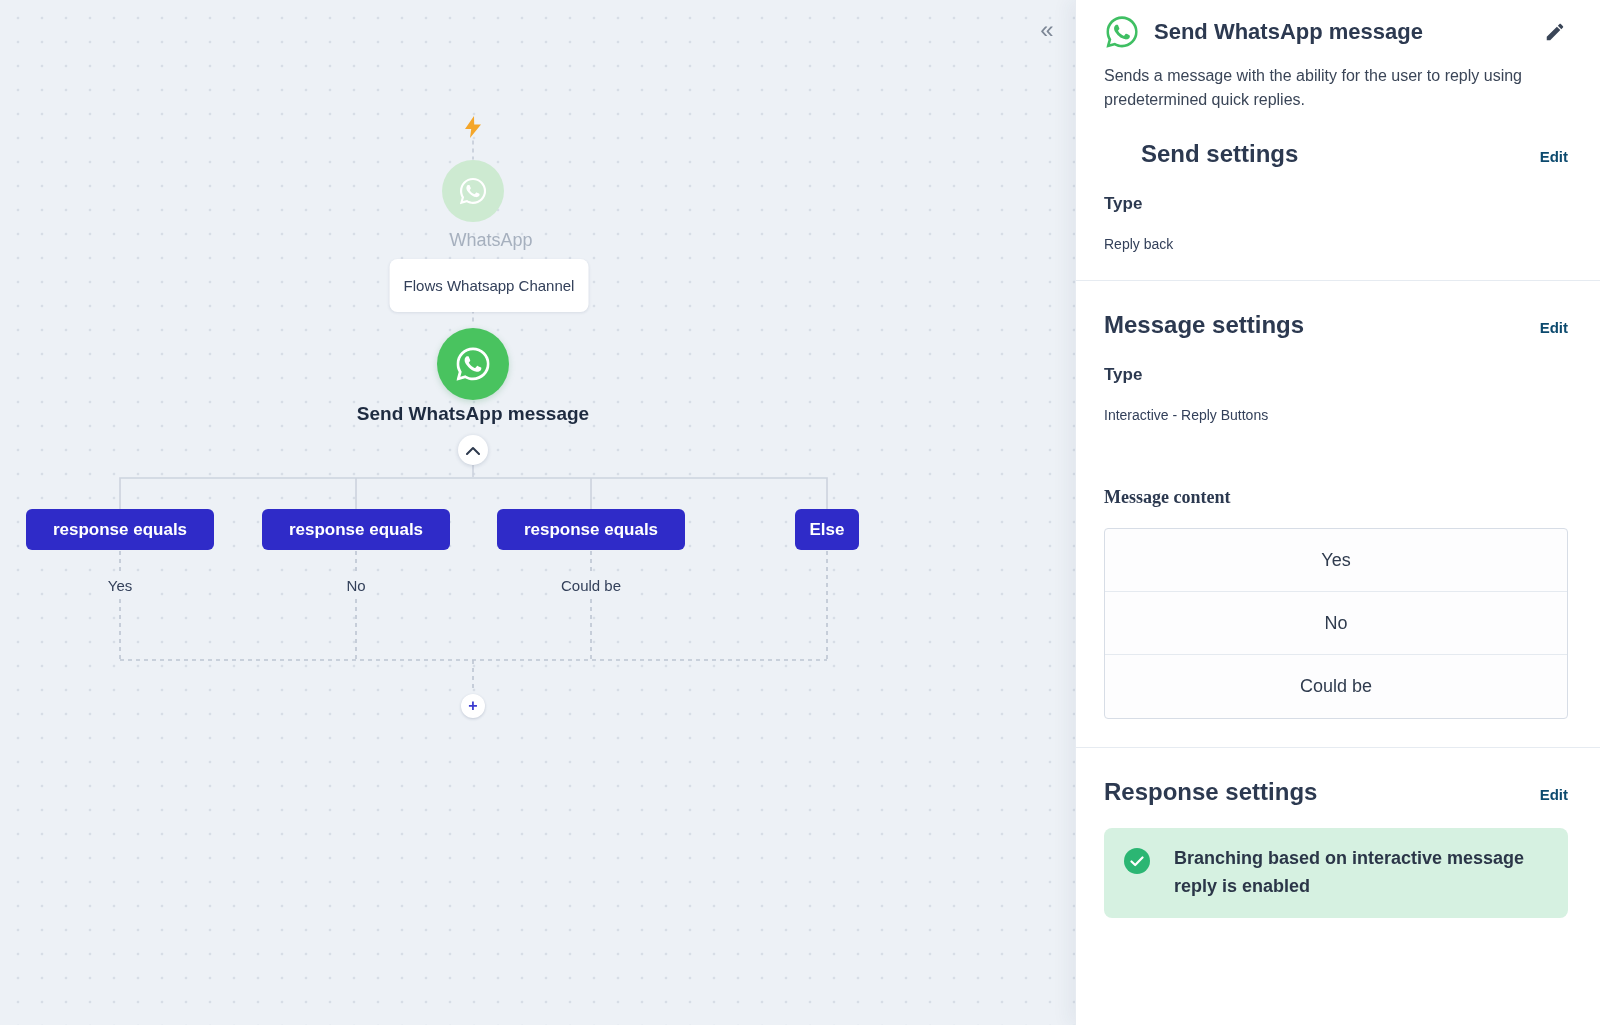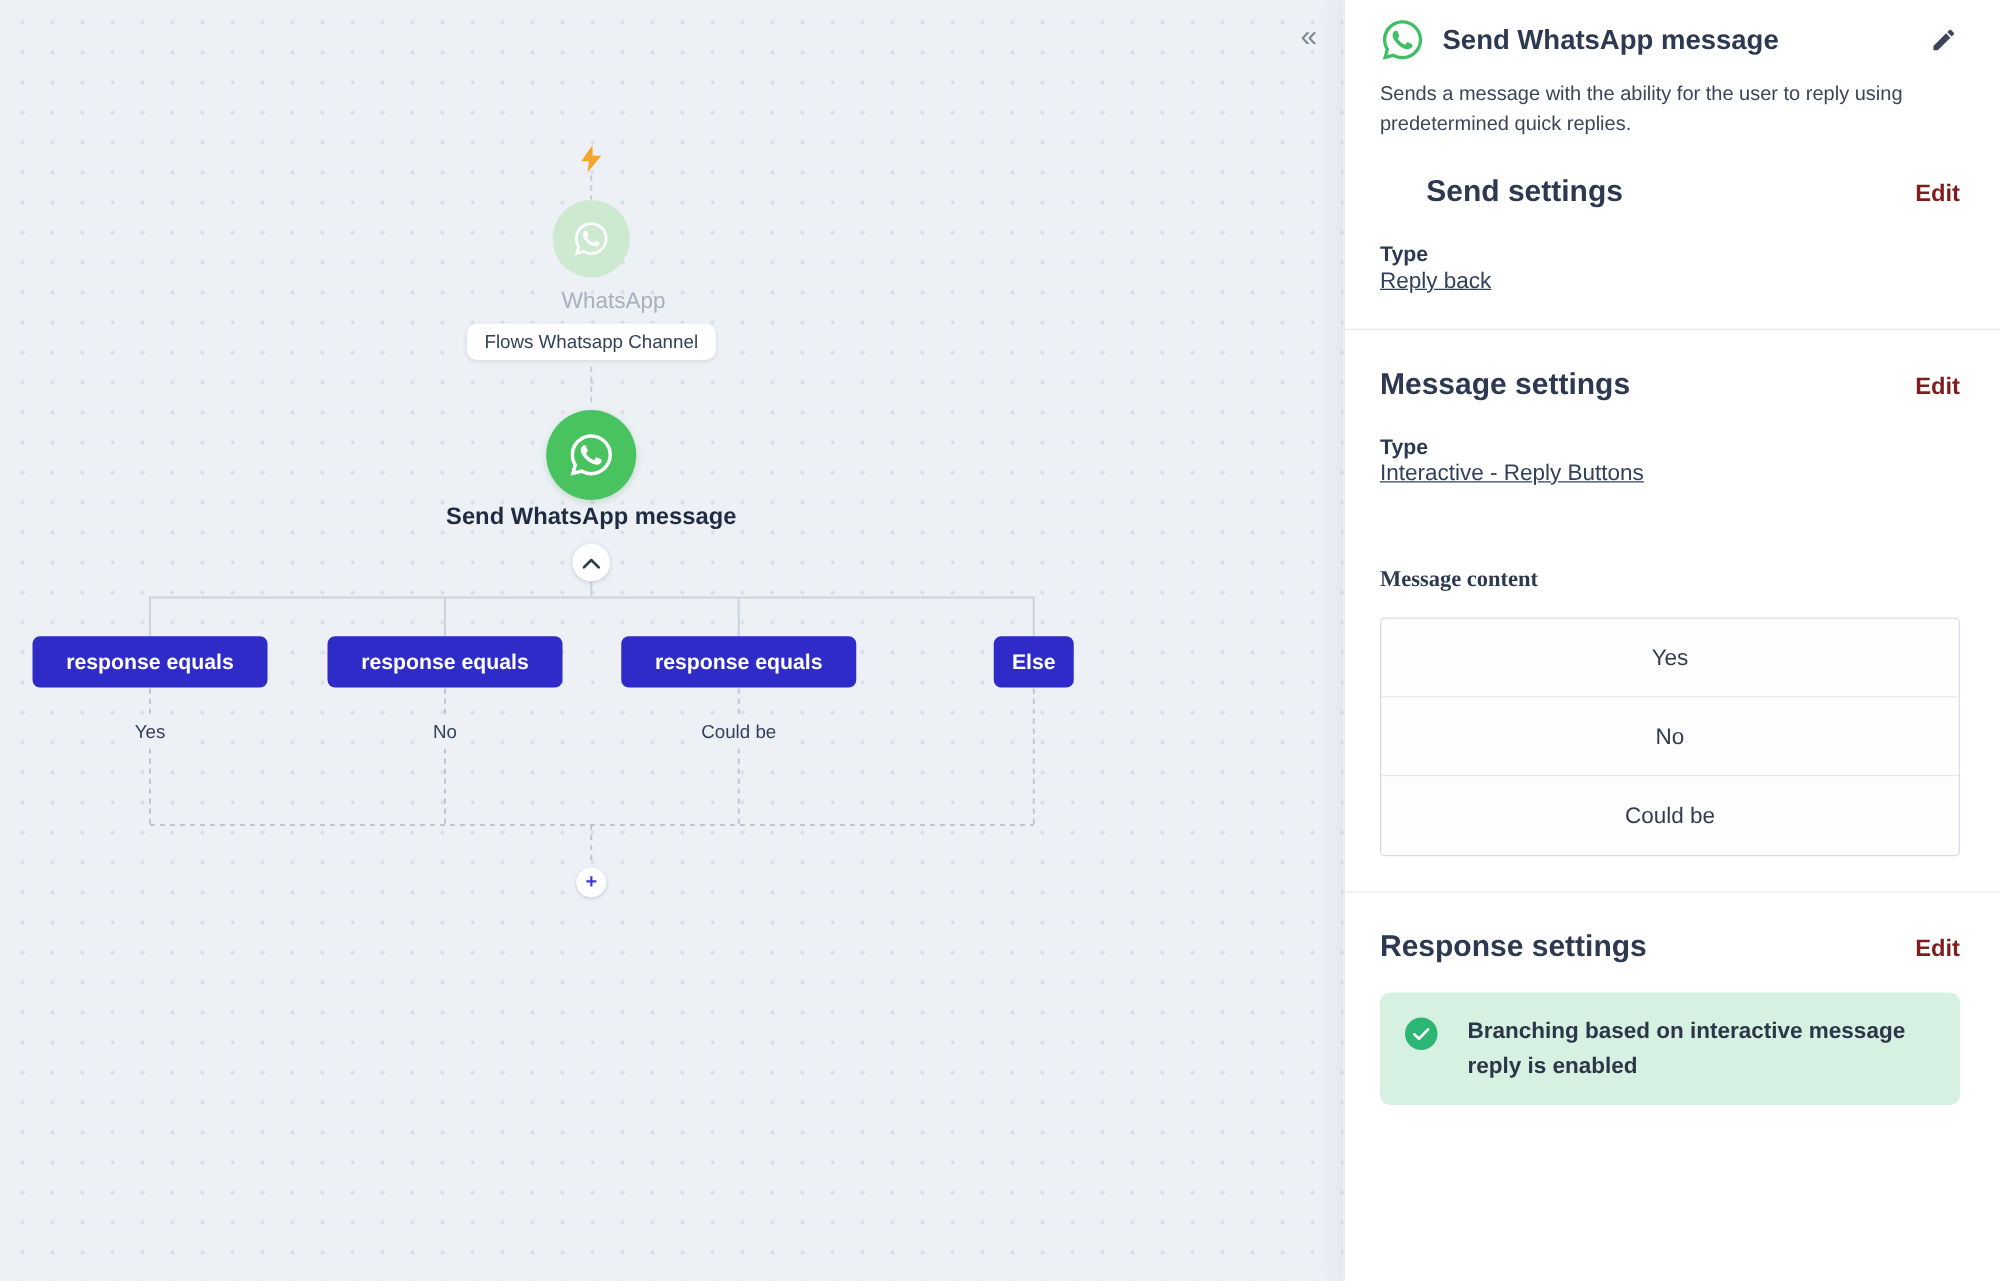--- a/index.html
+++ b/index.html
@@ -26,22 +26,22 @@
     cursor:pointer;
   }
   .trigger-circle { left:442px; top:160px; width:62px; height:62px; background:#cdead1; }
   .action-circle  { left:437px; top:328px; width:72px; height:72px; background:#49c35f;
     box-shadow:0 2px 6px rgba(60,150,90,.25); }
   .trigger-label {
     left:391px; top:230px; width:200px; text-align:center;
     color:#a6b0be; font-size:18px; font-weight:500;
   }
   .trigger-channel {
-    left:473px; top:259px; transform:translateX(-50%);
-    background:#ffffff; border-radius:8px; padding:6px 14px;
+    left:489px; top:259px; transform:translateX(-50%);
+    background:#ffffff; border-radius:8px; padding:18px 14px;
     font-size:15px; color:#33405a; white-space:nowrap;
     box-shadow:0 1px 3px rgba(30,50,90,.10);
   }
   .action-label {
     left:323px; top:403px; width:300px; text-align:center;
     color:#1e2b40; font-size:19px; font-weight:700;
   }
   .collapse-node-btn {
     left:458px; top:435px; width:30px; height:30px; background:#fff; border-radius:50%;
     display:flex; align-items:center; justify-content:center; cursor:pointer;
@@ -74,23 +74,23 @@
   .panel-header { display:flex; align-items:center; gap:14px; }
   .panel-wa-icon { width:36px; height:36px; flex:0 0 auto; }
   .panel-title { font-size:22px; font-weight:700; color:#2c3950; flex:1 1 auto; }
   .pencil-btn { width:26px; height:26px; cursor:pointer; display:flex;
     align-items:center; justify-content:center; }
   .desc { margin-top:14px; font-size:16px; line-height:1.5; color:#3a4557; }
   .section-head { display:flex; align-items:baseline; justify-content:space-between; }
   .section-head.first { margin-top:28px;margin-left:37px; }
   .section-head.later { margin-top:30px; }
   .section-title { font-size:24px; font-weight:700; color:#2c3950; }
-  .edit-link { font-size:19px; font-weight:600; color:#7f1d1d; cursor:pointer; }
+  .edit-link { font-size:15px; font-weight:600; color:#0c4a6e; cursor:pointer; }
   .field-label { margin-top:26px; font-size:17px; font-weight:700; color:#2c3950; }
-  .field-value { margin-top:0; font-size:18px; color:#33405a;text-decoration:underline; }
+  .field-value { margin-top:22px; font-size:14px; color:#33405a; }
   .divider { height:1px; background:#e6ebf1; margin:28px -32px 0 -28px; }
 
   .content-label { margin-top:64px; font-size:18px; font-weight:600; color:#2c3950;font-family:Liberation Serif, serif; }
   .select-box { margin-top:20px; border:1px solid #d7dde6; border-radius:4px;
     background:#fdfdfe; }
   .select-header { padding:13px 20px; font-size:18px; color:#2f3b4e;
     border-bottom:1px solid #cdd5e0; cursor:pointer; }
   .select-row { height:63px; display:flex; align-items:center; justify-content:center;
     font-size:18px; color:#2f3b4e; border-bottom:1px solid #e5eaf0; cursor:pointer; }
   .select-row:last-child { border-bottom:none; }

